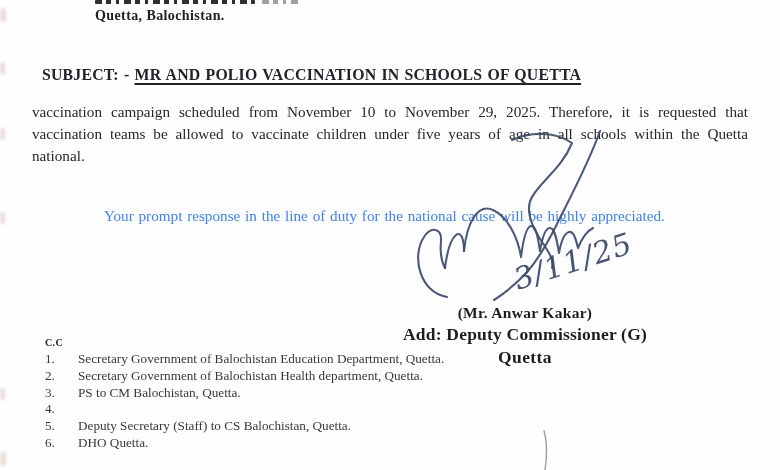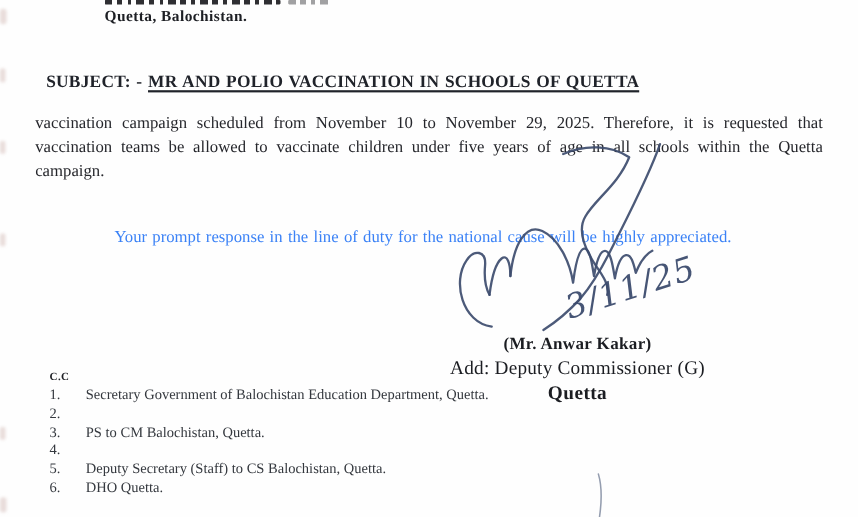--- a/index.html
+++ b/index.html
@@ -39,21 +39,21 @@
   .closing{
     position:absolute;left:32px;top:207px;width:700px;
     font-size:15.2px;color:#3b82f6;text-indent:72px;word-spacing:1px;
   }
 
   .sigblock{
     position:absolute;left:382px;top:280px;width:286px;
     text-align:center;color:#1b1d22;
   }
   .sig-name{font-weight:bold;font-size:15.5px;letter-spacing:.3px;margin-top:24px;}
-  .sig-title{font-weight:normal;font-size:17.5px;margin-top:2px;letter-spacing:.2px;}
+  .sig-title{font-weight:bold;font-size:17.5px;margin-top:2px;letter-spacing:.2px;}
   .sig-city{font-weight:bold;font-size:17.5px;margin-top:2px;letter-spacing:.4px;text-align:center;}
 
   .cc{position:absolute;left:45px;top:337px;color:#34383e;}
   .cc-label{font-weight:bold;font-size:10px;color:#1d1f24;margin-bottom:3px;letter-spacing:.4px;}
   .cc-row{font-size:13.2px;line-height:16.8px;display:flex;}
   .cc-num{width:33px;flex:0 0 33px;}
 
   .ink{position:absolute;left:0;top:0;pointer-events:none;}
   .ink path{fill:none;stroke:#3d4c6e;stroke-width:2.1;stroke-linecap:round;stroke-linejoin:round;opacity:.92;}
   .ink .faint{stroke-width:1.4;opacity:.55;}
@@ -74,21 +74,21 @@
   <div class="smudge" style="left:0;top:388px;width:5px;height:12px;"></div>
   <div class="smudge" style="left:0;top:452px;width:6px;height:14px;"></div>
 
   <div class="place">Quetta, Balochistan.</div>
 
   <div class="subject"><span>SUBJECT: - </span><span class="u">MR AND POLIO VACCINATION IN SCHOOLS OF QUETTA</span></div>
 
   <div class="bodytext">
     <div class="bl">vaccination campaign scheduled from November 10 to November 29, 2025. Therefore, it is requested that</div>
     <div class="bl">vaccination teams be allowed to vaccinate children under five years of age in all schools within the Quetta</div>
-    <div class="bl last">campaign.</div>
+    <div class="bl last">national.</div>
   </div>
 
   <div class="closing">Your prompt response in the line of duty for the national cause will be highly appreciated.</div>
 
   <svg class="ink" width="780" height="470" viewBox="0 0 780 470">
 
     <path d="M 512,140 C 532,131 556,132 572,143 C 562,168 541,181 532,197 C 525,209 530,224 542,242 C 549,252 554,260 552,268"></path>
 
     <path d="M 600,131 C 590,160 571,196 556,226 C 548,242 539,258 528,271 C 518,282 505,293 494,300"></path>
 
@@ -109,20 +109,21 @@
   </div>
 
   <div class="cc">
     <div class="cc-label">C.C</div>
     <div class="cc-row">
         <span class="cc-num">1.</span>
         <span>Secretary Government of Balochistan Education Department, Quetta.</span>
       </div>
     <div class="cc-row">
         <span class="cc-num">2.</span>
+        <span>Secretary Government of Balochistan Health department, Quetta.</span>
       </div>
     <div class="cc-row">
         <span class="cc-num">3.</span>
         <span>PS to CM Balochistan, Quetta.</span>
       </div>
     <div class="cc-row">
         <span class="cc-num">4.</span>
       </div>
     <div class="cc-row">
         <span class="cc-num">5.</span>

